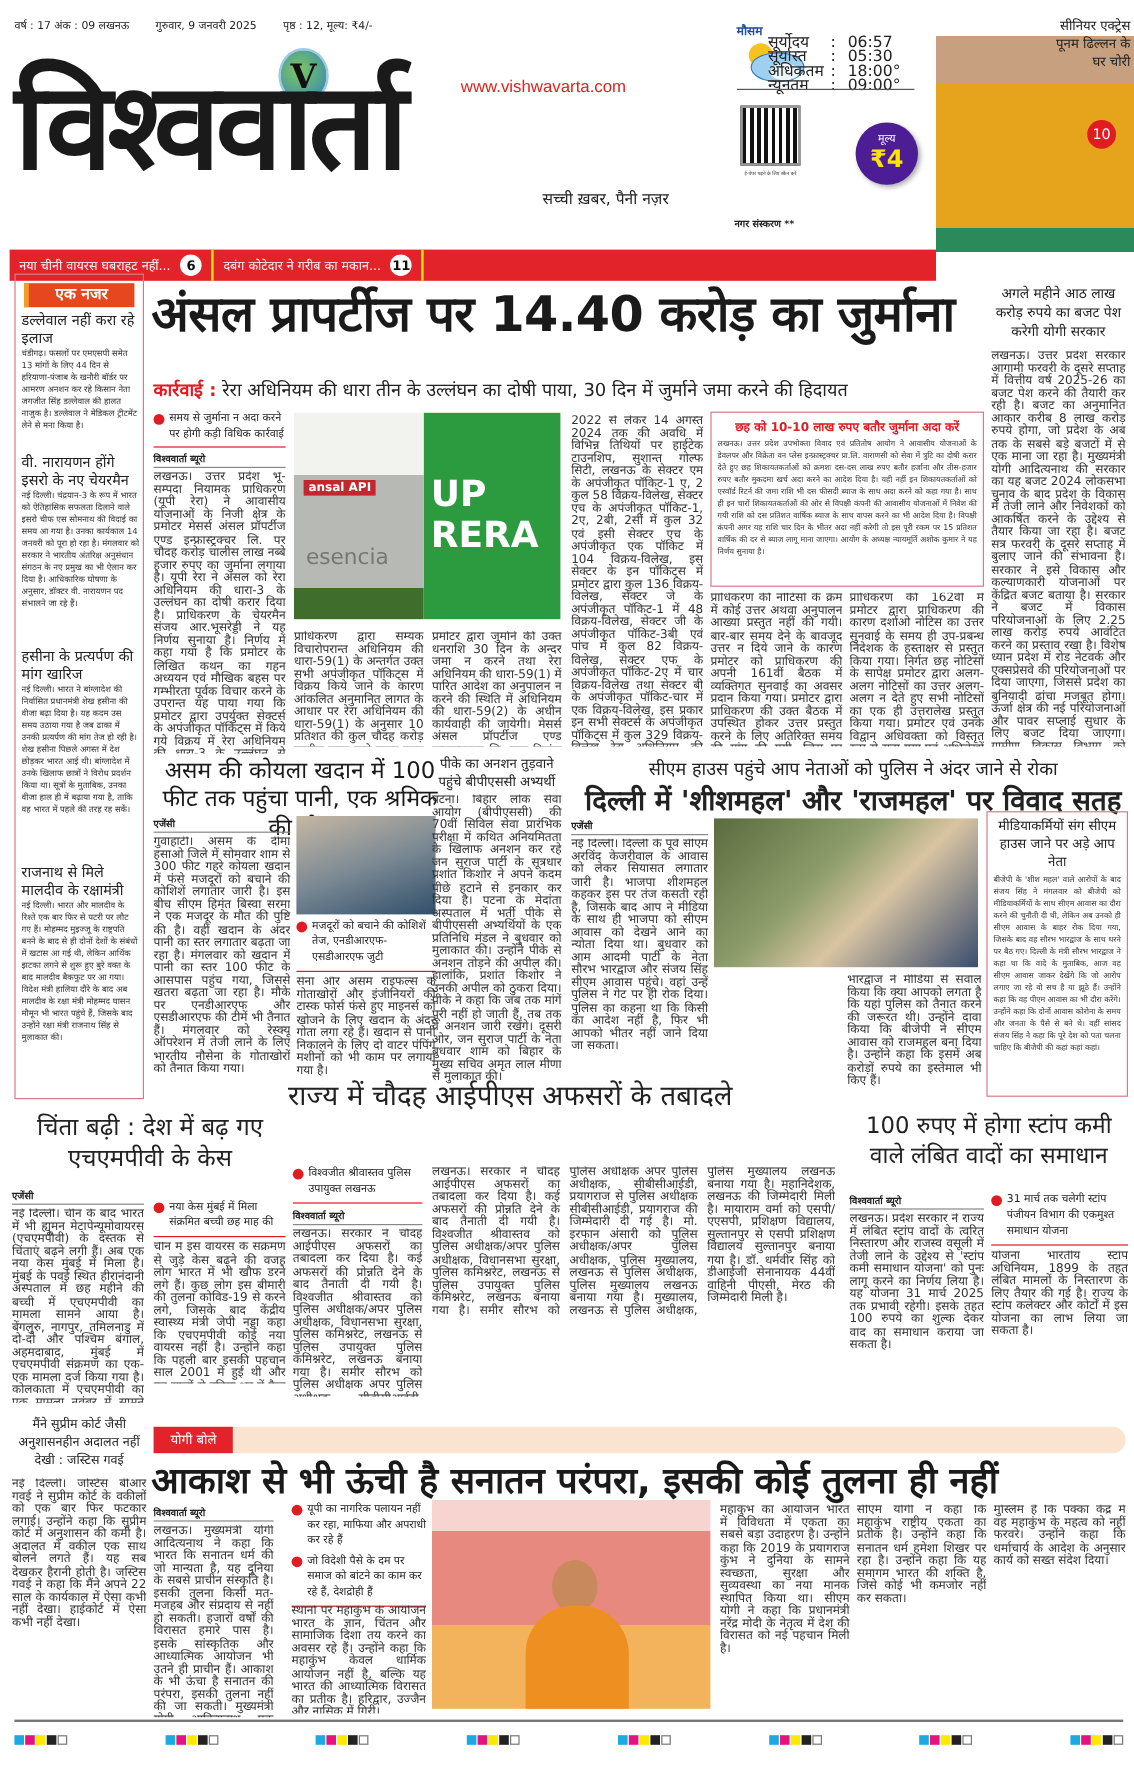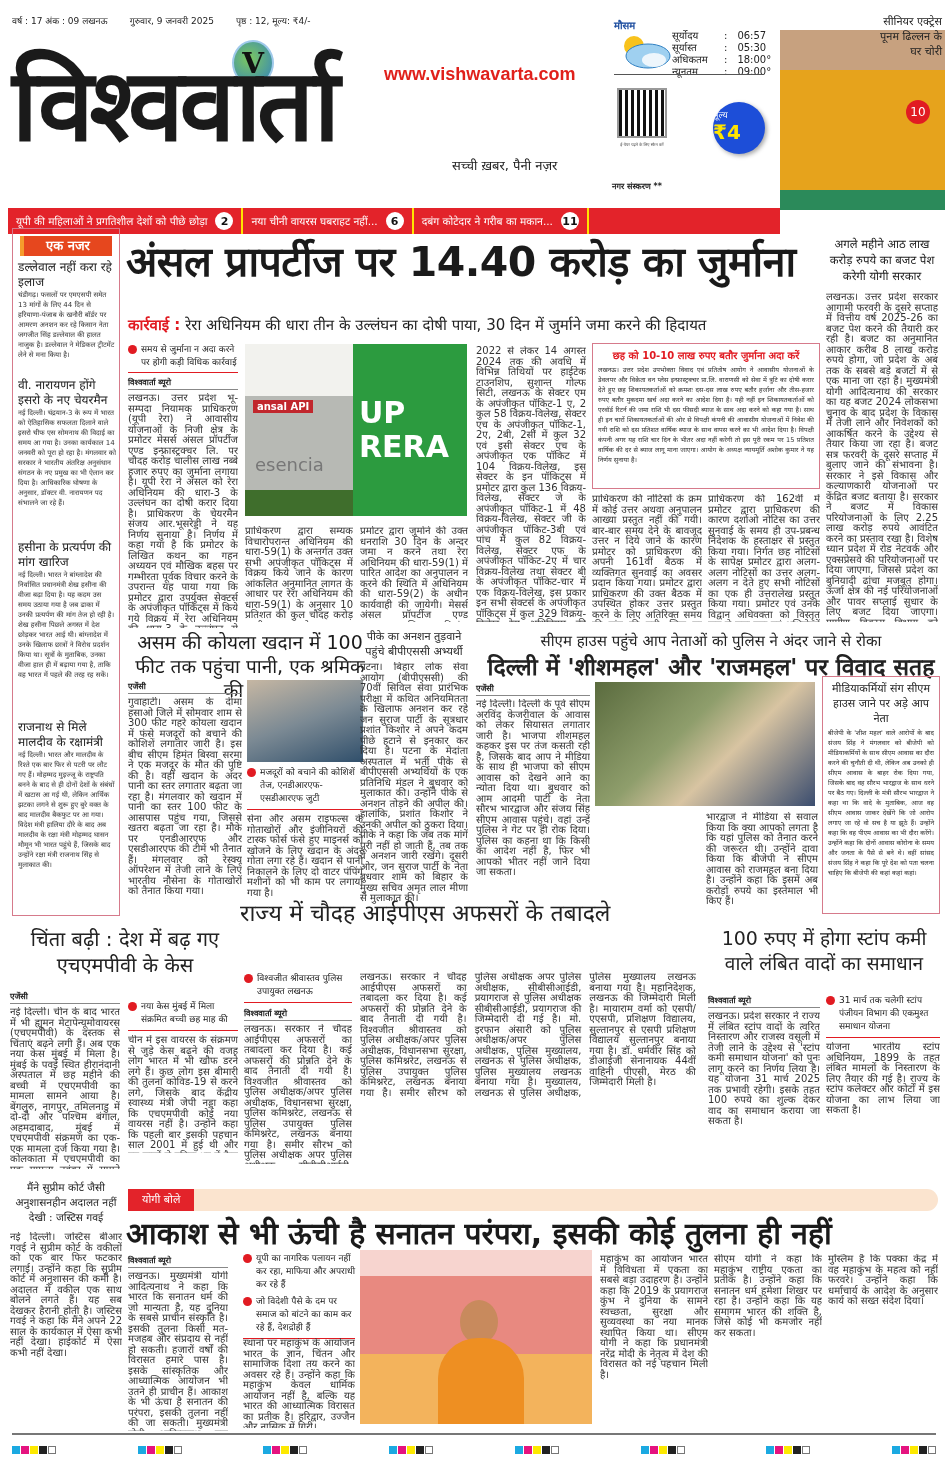--- a/index.html
+++ b/index.html
@@ -1,32 +1,32 @@
 <!DOCTYPE html>
 <html><head>
 <meta charset="utf-8">
 <style>
 *{box-sizing:border-box;margin:0;padding:0}
 body{width:945px;height:1473px;background:#fff;font-family:"DejaVu Sans","Liberation Sans",sans-serif;color:#222;position:relative;overflow:hidden}
 .abs{position:absolute}
 .meta{top:14px;left:12px;font-size:9px;color:#222;display:flex;gap:22px}
 .logo-v{top:40px;left:232px;width:42px;height:46px;border-radius:50%;background:radial-gradient(circle at 40% 40%,#7dc95e,#2f7fc1);display:flex;align-items:center;justify-content:center;color:#111;font-weight:bold;font-size:28px;font-family:"DejaVu Serif",serif;border:2px solid #9fc9ea}
-.url{top:64px;left:384px;color:#e0201b;font-weight:bold;font-size:18px;font-family:"Liberation Sans",sans-serif}
+.url{top:64px;left:384px;color:#e0201b;font-weight:normal;font-size:14px;font-family:"Liberation Sans",sans-serif}
 .masthead{top:56px;left:12px;font-size:100px;font-weight:bold;color:#1a1a1a;line-height:1;letter-spacing:-4px;font-family:"DejaVu Sans",sans-serif}
 .tagline{top:156px;left:452px;font-size:13px;color:#222}
 .weather{top:14px;left:614px;width:148px}
 .weather .wt{color:#1f4fa0;font-weight:bold;font-size:10px}
 .wicon{top:30px;left:614px;width:60px;height:40px}
-.wrows{top:30px;left:672px;font-size:10px;line-height:12px}
+.wrows{top:30px;left:640px;font-size:13px;line-height:12px}
 .wrows div{display:flex;gap:10px}
 .wrows span:first-child{width:42px}
 .wline{top:74px;left:614px;width:148px;height:1px;background:#555}
 .qr{top:88px;left:617px;width:50px;height:50px;background:repeating-linear-gradient(90deg,#111 0 3px,#fff 3px 6px),#111;border:2px solid #999}
 .qrcap{top:142px;left:612px;font-size:4px;width:60px;text-align:center;color:#333}
-.price{top:102px;left:713px;width:52px;height:52px;border-radius:50%;background:#1d4ed8;color:#fff;text-align:left;box-shadow:2px 2px 4px #aaa}
+.price{top:102px;left:713px;width:52px;height:52px;border-radius:50%;background:#4c1d95;color:#fff;text-align:center;box-shadow:2px 2px 4px #aaa}
 .price .pl{font-size:9px;margin-top:6px}
 .price .pv{font-size:20px;font-weight:bold;color:#ffe400;line-height:22px}
 .edition{top:180px;left:612px;font-size:8px;font-weight:bold}
 .actress-img{top:10px;left:780px;width:165px;height:200px;background:linear-gradient(180deg,#fff 0 10%,#c7a17f 10% 30%,#e6a31c 30% 90%,#2b8a5a 90%)}
 .actress-txt{top:14px;left:868px;width:74px;text-align:right;font-size:11px;line-height:15px;color:#222}
 .actress-num{top:100px;left:906px;width:24px;height:24px;border-radius:50%;background:#e11b22;color:#fff;font-size:12px;display:flex;align-items:center;justify-content:center}
 .ticker{top:208px;left:8px;width:772px;height:26px;background:#e3232a;display:flex}
 .ticker .ti{display:flex;align-items:center;padding:0 8px;color:#fff;font-size:10.5px;border-right:2px solid #ffe400;gap:8px;white-space:nowrap}
 .ticker .tn{background:#fff;color:#111;border-radius:50%;width:18px;height:18px;display:flex;align-items:center;justify-content:center;font-size:11px;font-weight:bold}
 .sidebox{top:228px;left:12px;width:108px;height:688px;border:1px solid #d67a8b}
@@ -115,24 +115,20 @@
   <div class="pl">मूल्य</div>
   <div class="pv">₹4</div>
 </div>
 <div class="abs edition">नगर संस्करण  **</div>
 <div class="abs actress-img"></div>
 <div class="abs actress-txt">सीनियर एक्ट्रेस पूनम ढिल्लन के घर चोरी</div>
 <div class="abs actress-num">10</div>
 
 <div class="abs ticker" id="ticker">
     <div class="ti">
-      <span>यूपी की महिलाओं ने प्रगतिशील देशों को पीछे छोड़ा</span>
-      <span class="tn">2</span>
-    </div>
-    <div class="ti">
       <span>नया चीनी वायरस घबराहट नहीं...</span>
       <span class="tn">6</span>
     </div>
     <div class="ti">
       <span>दबंग कोटेदार ने गरीब का मकान...</span>
       <span class="tn">11</span>
     </div>
   </div>
 
 <div class="abs sidebox"></div>

